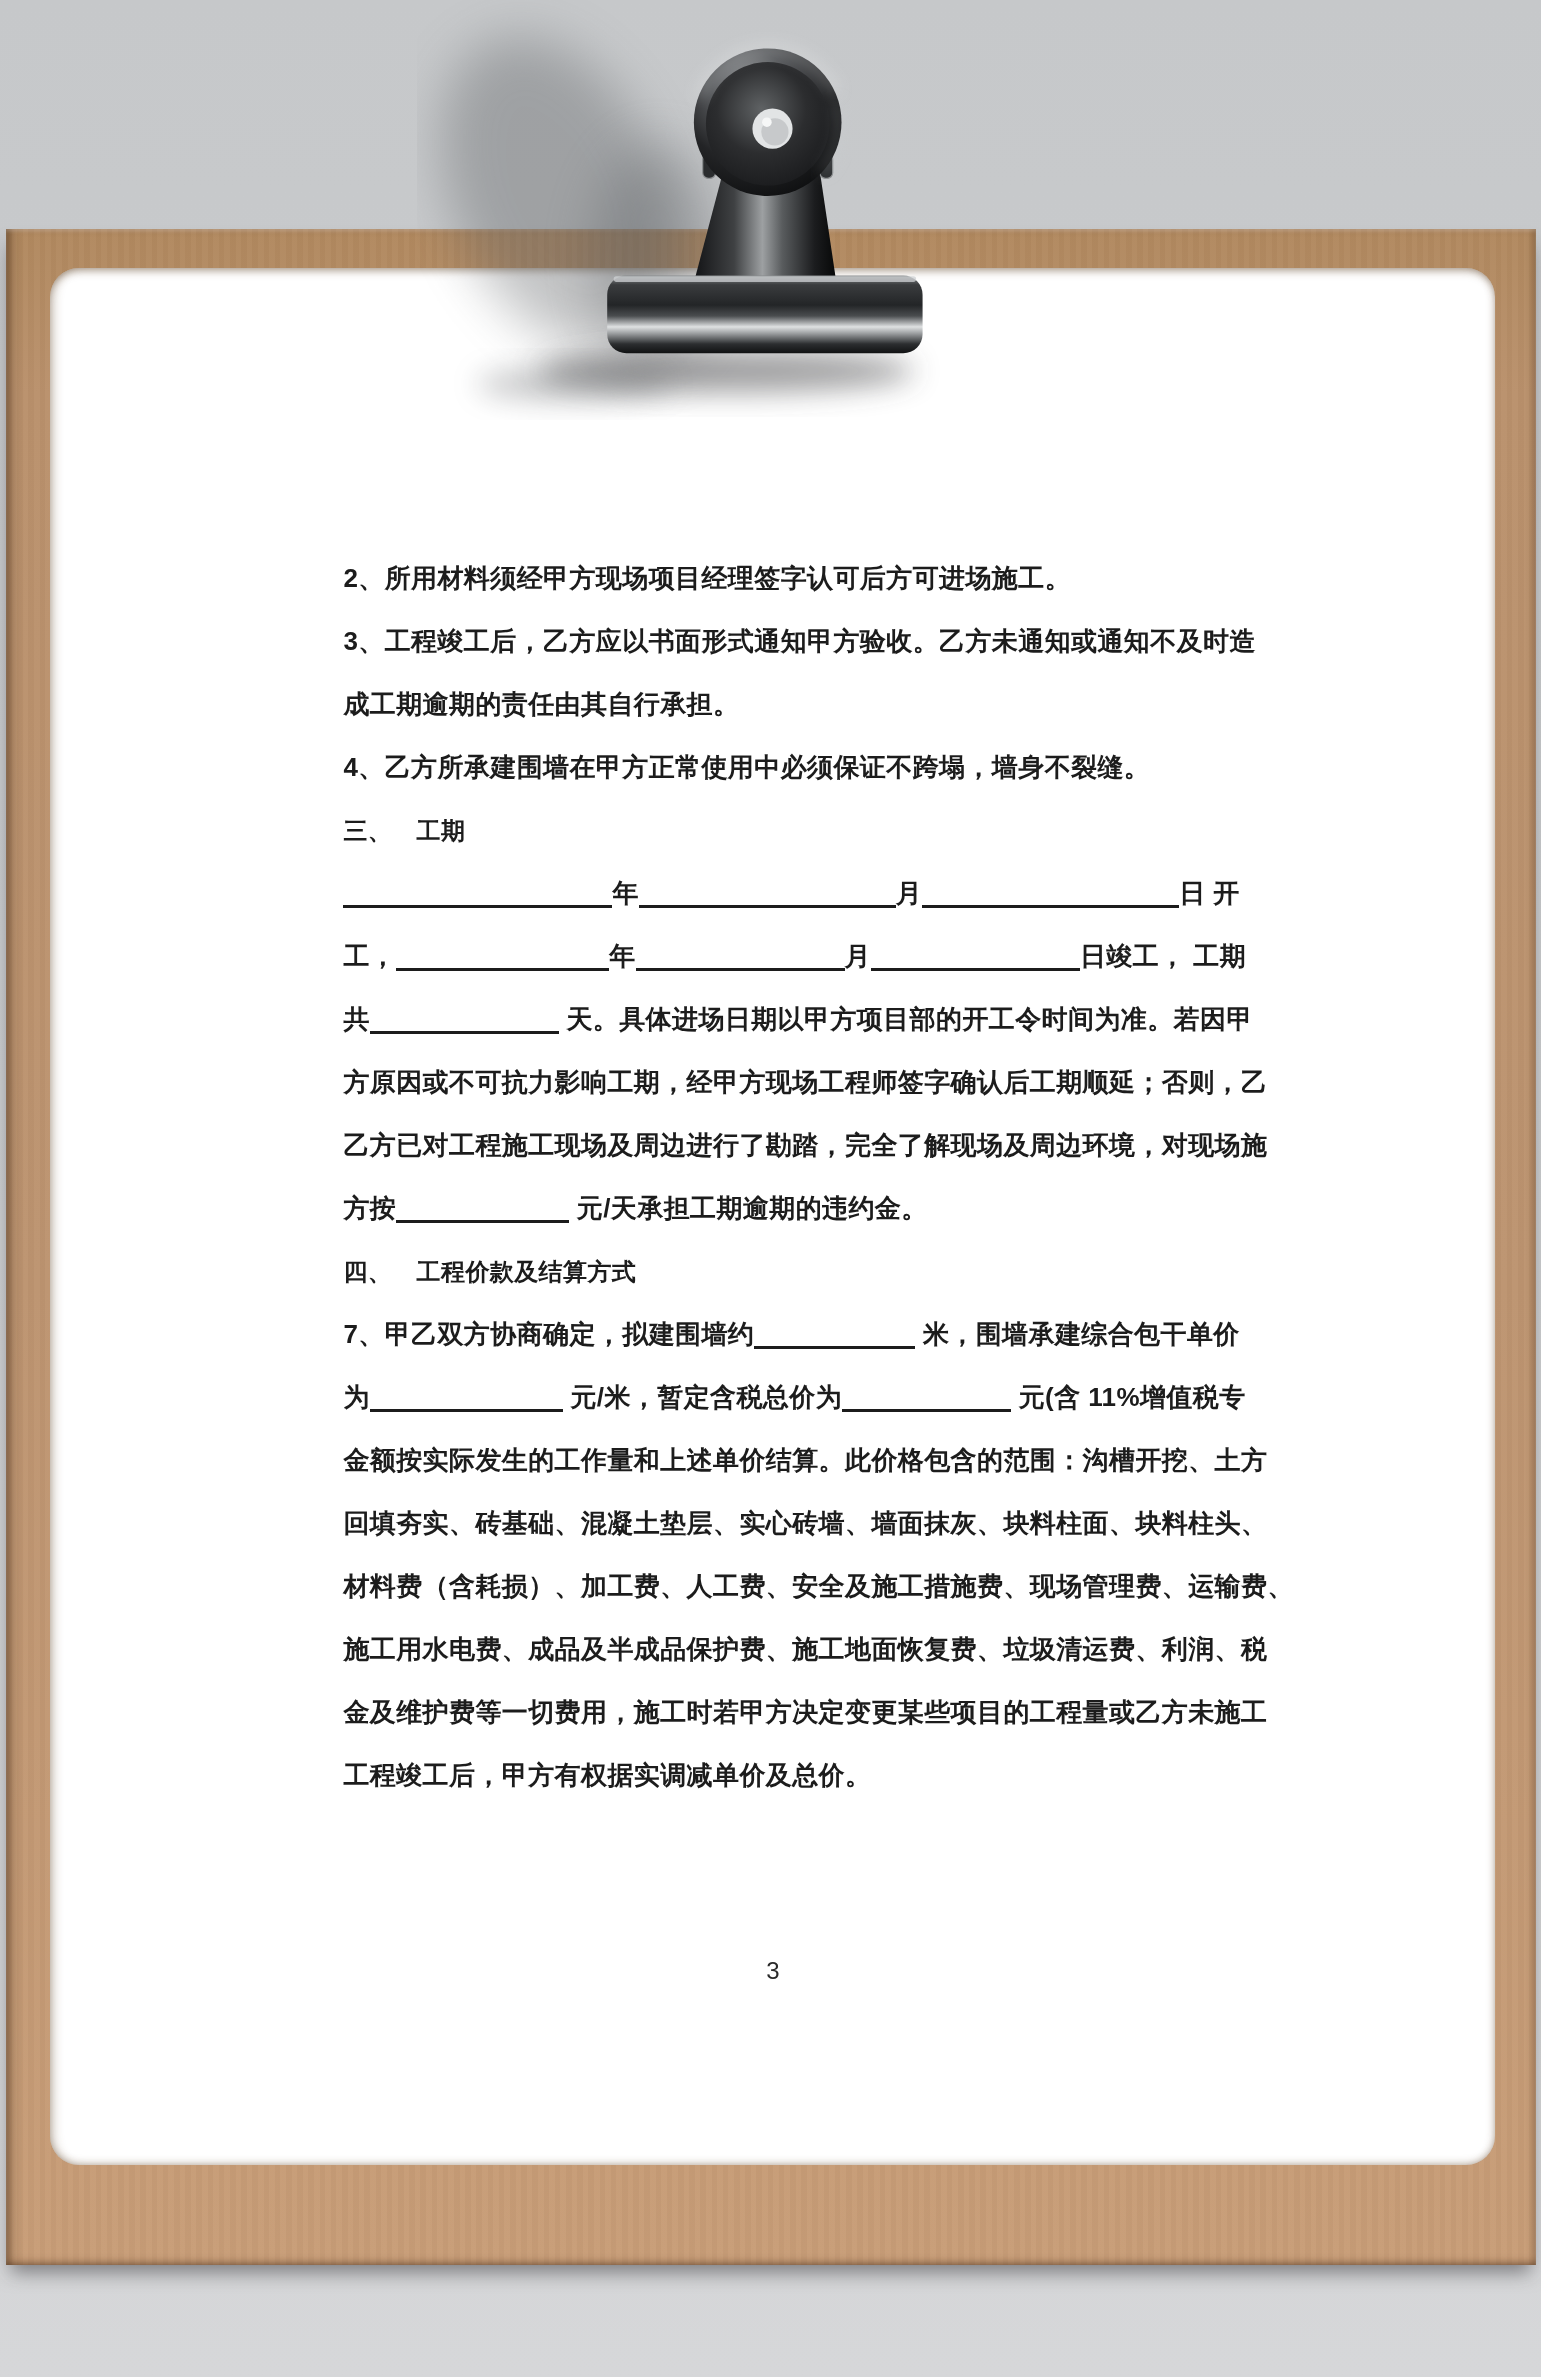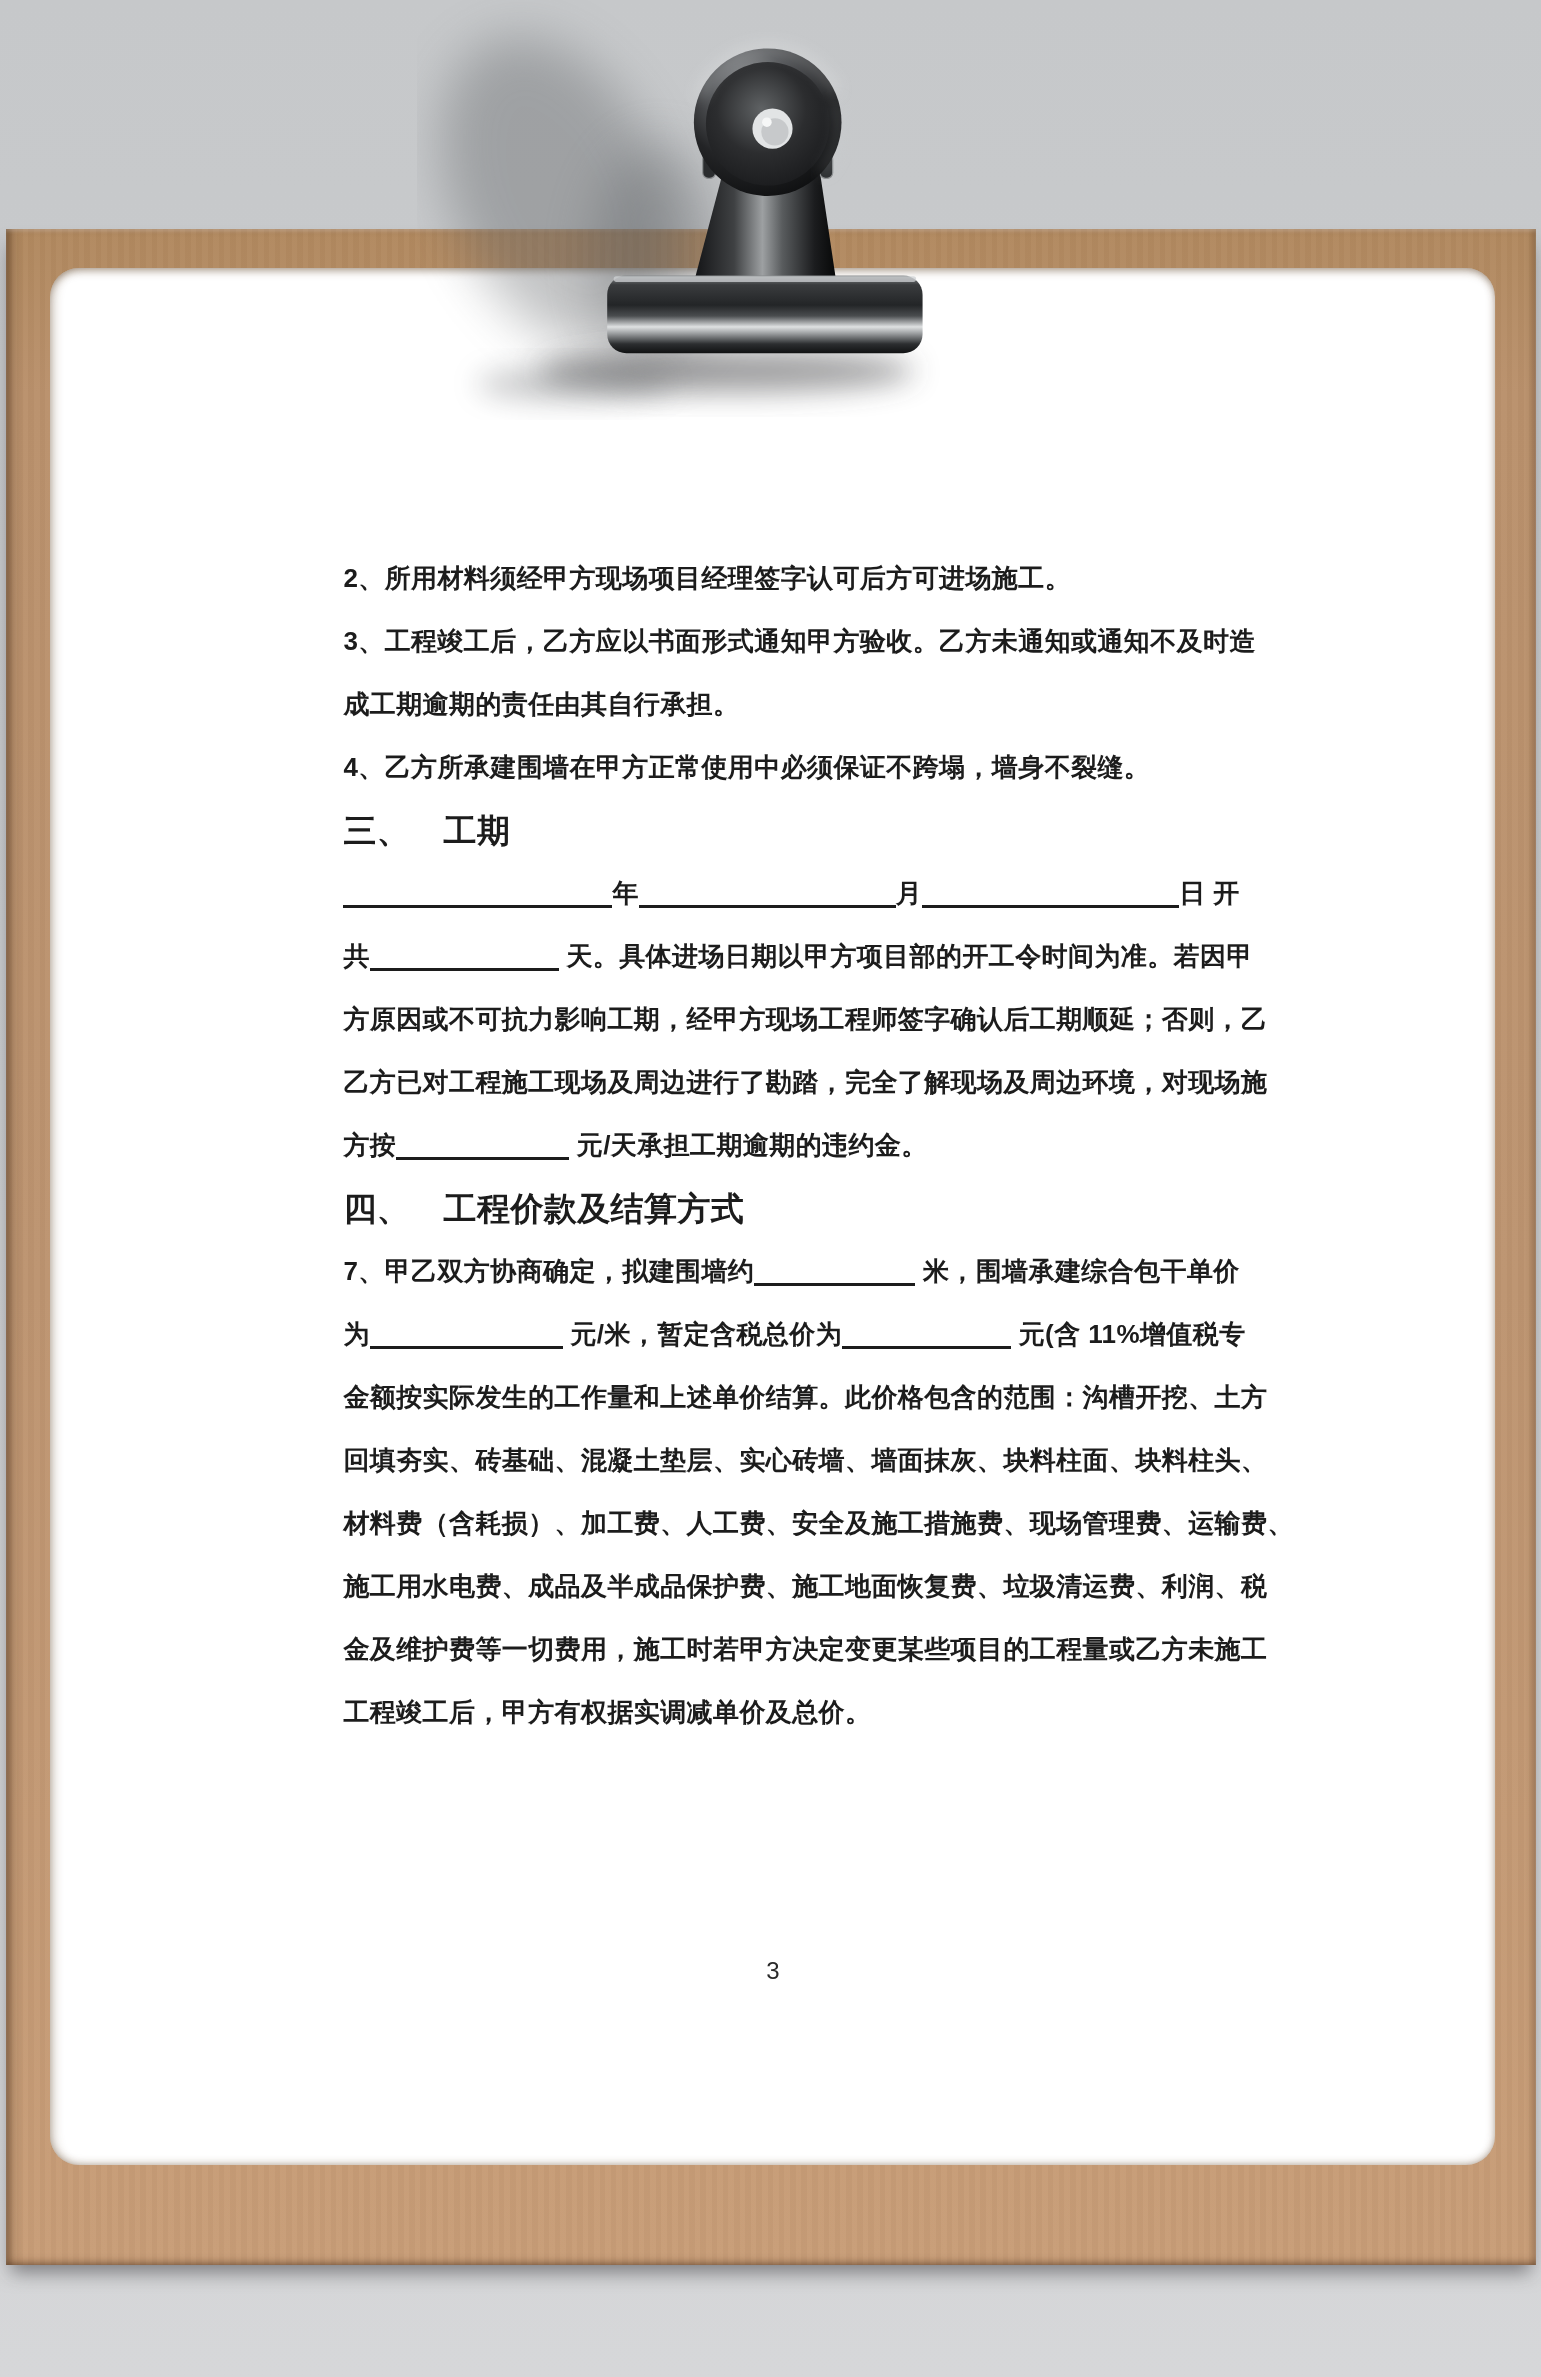--- a/index.html
+++ b/index.html
@@ -28,21 +28,21 @@
       inset 8.8px 0 10.4px -6.4px rgba(90,60,30,.38),
       inset -7.2px 0 8.8px -6.4px rgba(90,60,30,.32),
       inset 0 -7.2px 8.8px -6.4px rgba(90,60,30,.38);
     border-radius: 29px;
   }
   .content{position:absolute;left:293px;top:279px;width:911px;}
   .line{
     height:63px;line-height:63px;font-size:26px;color:var(--ink,#1c1c1c);
     white-space:nowrap;font-weight:600;letter-spacing:0.4px;
   }
-  .line.heading{font-weight:800;font-size:33px;}
+  .line.heading{font-weight:800;font-size:24px;}
   .blank{
     display:inline-block;height:27px;vertical-align:-6.4px;
     border-bottom:3.2px solid var(--ink,#1c1c1c);
   }
   .page-number{
     position:absolute;top:1684px;left:0;width:100%;text-align:center;
     font-size:24px;color:#2a2a2a;line-height:37px;
   }
   .clip-svg{position:absolute;left:417px;top:0;width:642px;height:498px;}
 </style>
@@ -51,20 +51,21 @@
 
 <div class="board">
   <div class="paper">
     <div class="content">
         <div class="line body"><span>2、所用材料须经甲方现场项目经理签字认可后方可进场施工。</span></div>
         <div class="line body"><span>3、工程竣工后，乙方应以书面形式通知甲方验收。乙方未通知或通知不及时造</span></div>
         <div class="line body"><span>成工期逾期的责任由其自行承担。</span></div>
         <div class="line body"><span>4、乙方所承建围墙在甲方正常使用中必须保证不跨塌，墙身不裂缝。</span></div>
         <div class="line heading"><span>三、　工期</span></div>
         <div class="line body"><span class="blank" style="width: 269px;"></span><span>年</span><span class="blank" style="width: 257px;"></span><span>月</span><span class="blank" style="width: 257px;"></span><span>日 开</span></div>
+        <div class="line body"><span>工，</span><span class="blank" style="width: 213px;"></span><span>年</span><span class="blank" style="width: 209px;"></span><span>月</span><span class="blank" style="width: 209px;"></span><span>日竣工， 工期</span></div>
         <div class="line body"><span>共</span><span class="blank" style="width: 189px;"></span><span> 天。具体进场日期以甲方项目部的开工令时间为准。若因甲</span></div>
         <div class="line body"><span>方原因或不可抗力影响工期，经甲方现场工程师签字确认后工期顺延；否则，乙</span></div>
         <div class="line body"><span>乙方已对工程施工现场及周边进行了勘踏，完全了解现场及周边环境，对现场施</span></div>
         <div class="line body"><span>方按</span><span class="blank" style="width: 173px;"></span><span> 元/天承担工期逾期的违约金。</span></div>
         <div class="line heading"><span>四、　工程价款及结算方式</span></div>
         <div class="line body"><span>7、甲乙双方协商确定，拟建围墙约</span><span class="blank" style="width: 161px;"></span><span> 米，围墙承建综合包干单价</span></div>
         <div class="line body"><span>为</span><span class="blank" style="width: 193px;"></span><span> 元/米，暂定含税总价为</span><span class="blank" style="width: 169px;"></span><span> 元(含 11%增值税专</span></div>
         <div class="line body"><span>金额按实际发生的工作量和上述单价结算。此价格包含的范围：沟槽开挖、土方</span></div>
         <div class="line body"><span>回填夯实、砖基础、混凝土垫层、实心砖墙、墙面抹灰、块料柱面、块料柱头、</span></div>
         <div class="line body"><span>材料费（含耗损）、加工费、人工费、安全及施工措施费、现场管理费、运输费、</span></div>

